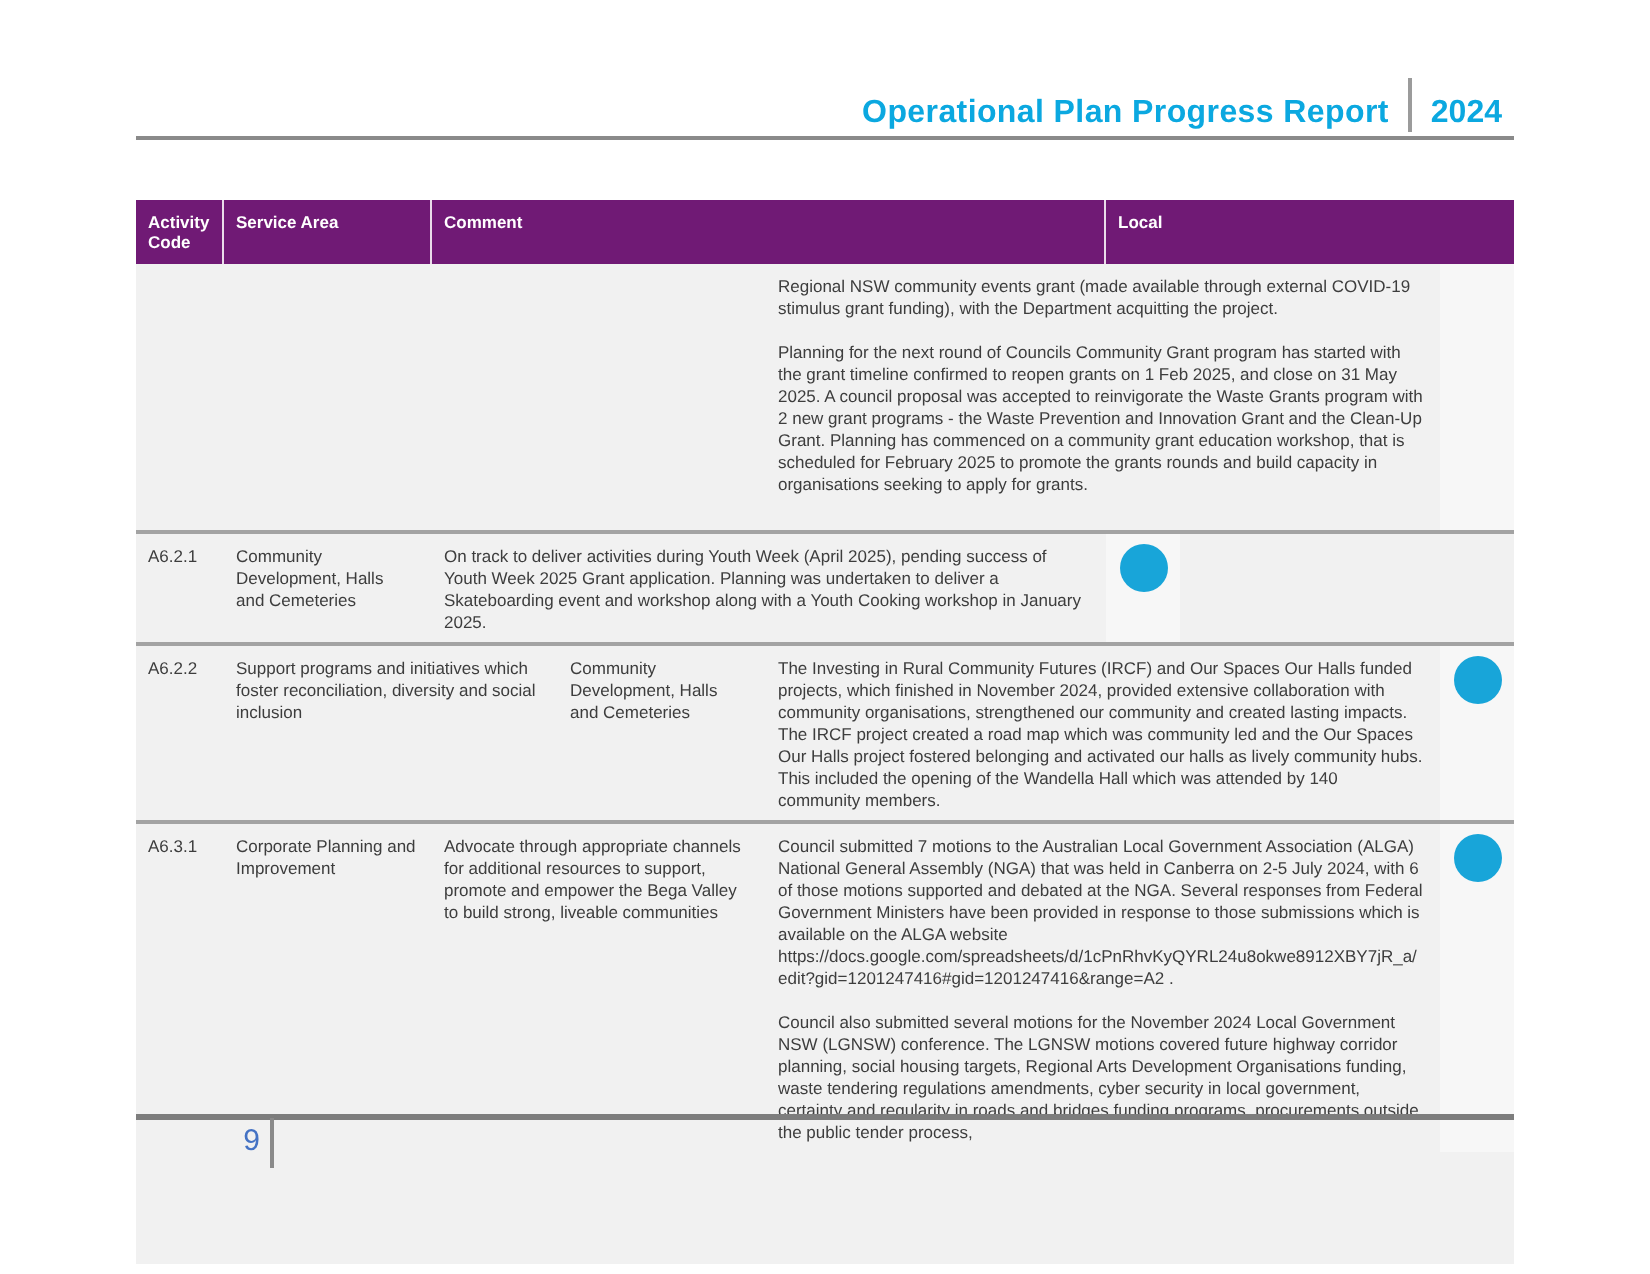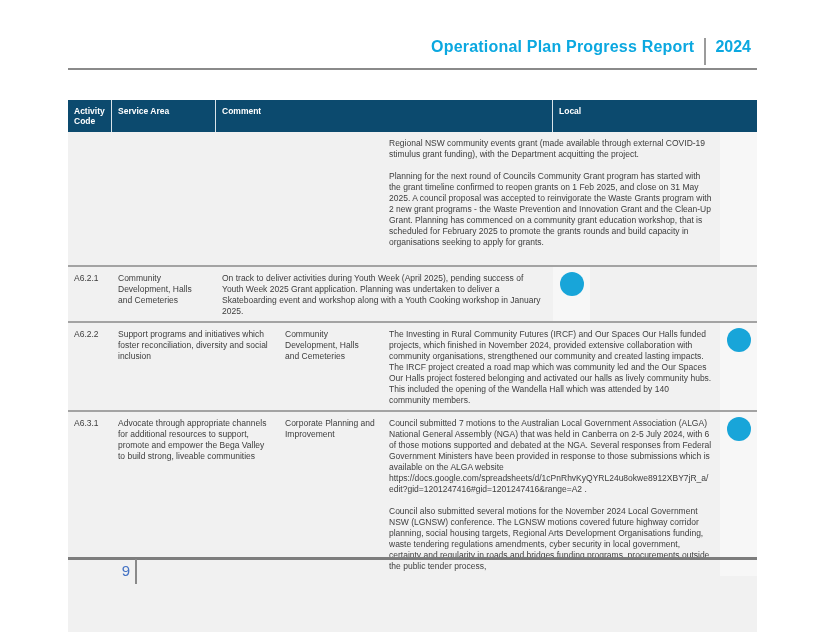--- a/index.html
+++ b/index.html
@@ -6,21 +6,21 @@
   .page{
     position:relative;
     width:825px;height:637px;
     background:#ffffff;
     font-family:"Liberation Sans", sans-serif;
     overflow:hidden;
     margin:0 auto;
   }
   
   .report-header{position:absolute;top:38px;left:68px;width:689px;}
-  .title-row{display:flex;justify-content:flex-end;align-items:flex-start;height:28px;}
+  .title-row{display:flex;justify-content:flex-end;align-items:flex-end;height:28px;}
   .report-title{font-size:16px;font-weight:bold;letter-spacing:.2px;}
   .header-vbar{width:2px;height:27px;background:#9b9b9b;margin:0 9px 0 10px;}
   .report-year{font-size:16px;font-weight:bold;margin-right:6px;}
   .header-rule{height:2px;background:#8a8a8a;margin-top:2px;}
   
   .op-table{position:absolute;top:100px;left:68px;width:689px;}
   .t-head{display:flex;color:#fff;font-weight:bold;font-size:8.5px;line-height:10px;}
   .t-head .cell{box-sizing:border-box;padding:6px 4px 6px 6px;border-right:1px solid rgba(255,255,255,.85);}
   .t-head .cell:last-child{border-right:none;}
   .c-code{width:44px;}
@@ -54,21 +54,21 @@
   <header class="report-header">
     <div class="title-row">
       <span class="report-title" style="color: rgb(11, 168, 224);">Operational Plan Progress Report</span>
       <span class="header-vbar"></span>
       <span class="report-year" style="color: rgb(11, 168, 224);">2024</span>
     </div>
     <div class="header-rule"></div>
   </header>
 
   <div class="op-table">
-    <div class="t-head" style="background: #0c4a6e;">
+    <div class="t-head" style="background: #701a75;">
       <div class="cell c-code">Activity Code</div>
       <div class="cell c-service">Service Area</div>
       <div class="cell c-comment">Comment</div>
       <div class="cell c-status">Local</div>
     </div>
     <div class="t-body">
         <div class="row">
           <div class="cell c-code"></div>
           <div class="cell c-name"></div>
           <div class="cell c-service"></div>
@@ -94,22 +94,22 @@
           <div class="cell c-service">Community Development, Halls and Cemeteries</div>
           <div class="cell c-comment">
             <p>The Investing in Rural Community Futures (IRCF) and Our Spaces Our Halls funded projects, which finished in November 2024, provided extensive collaboration with community organisations, strengthened our community and created lasting impacts. The IRCF project created a road map which was community led and the Our Spaces Our Halls project fostered belonging and activated our halls as lively community hubs. This included the opening of the Wandella Hall which was attended by 140 community members.</p>
           </div>
           <div class="cell c-status">
             <span class="dot" style="background: rgb(24, 165, 217);"></span>
           </div>
         </div>
         <div class="row">
           <div class="cell c-code">A6.3.1</div>
+          <div class="cell c-service">Corporate Planning and Improvement</div>
           <div class="cell c-name">Advocate through appropriate channels for additional resources to support, promote and empower the Bega Valley to build strong, liveable communities</div>
-          <div class="cell c-service">Corporate Planning and Improvement</div>
           <div class="cell c-comment">
             <p>Council submitted 7 motions to the Australian Local Government Association (ALGA) National General Assembly (NGA) that was held in Canberra on 2-5 July 2024, with 6 of those motions supported and debated at the NGA. Several responses from Federal Government Ministers have been provided in response to those submissions which is available on the ALGA website https://docs.google.com/spreadsheets/d/1cPnRhvKyQYRL24u8okwe8912XBY7jR_a/edit?gid=1201247416#gid=1201247416&amp;range=A2 .</p>
             <p>Council also submitted several motions for the November 2024 Local Government NSW (LGNSW) conference. The LGNSW motions covered future highway corridor planning, social housing targets, Regional Arts Development Organisations funding, waste tendering regulations amendments, cyber security in local government, certainty and regularity in roads and bridges funding programs, procurements outside the public tender process,</p>
           </div>
           <div class="cell c-status">
             <span class="dot" style="background: rgb(24, 165, 217);"></span>
           </div>
         </div>
       </div>
   </div>

